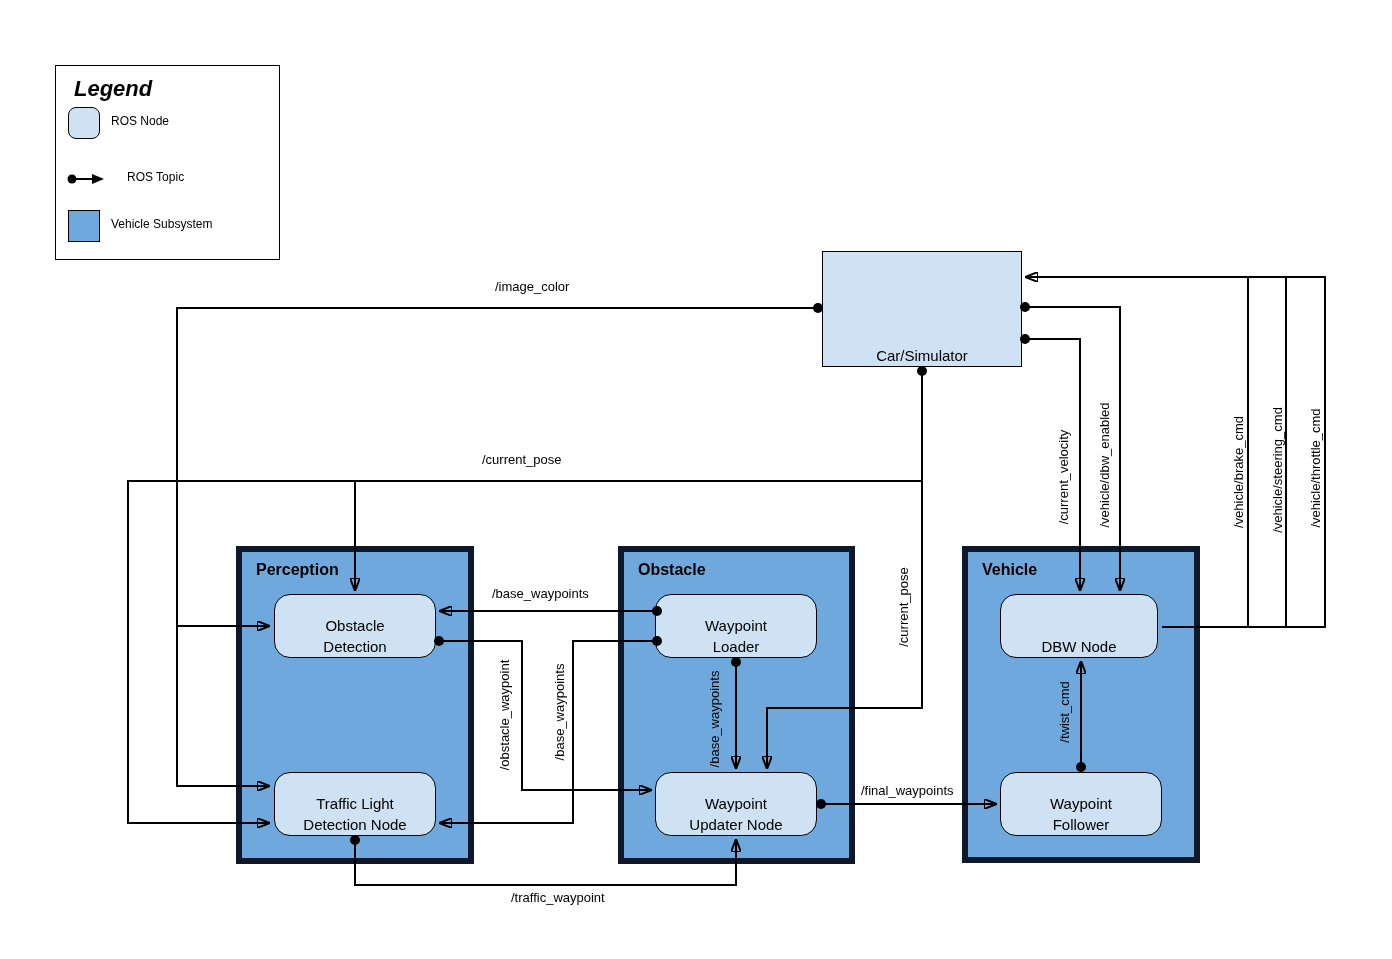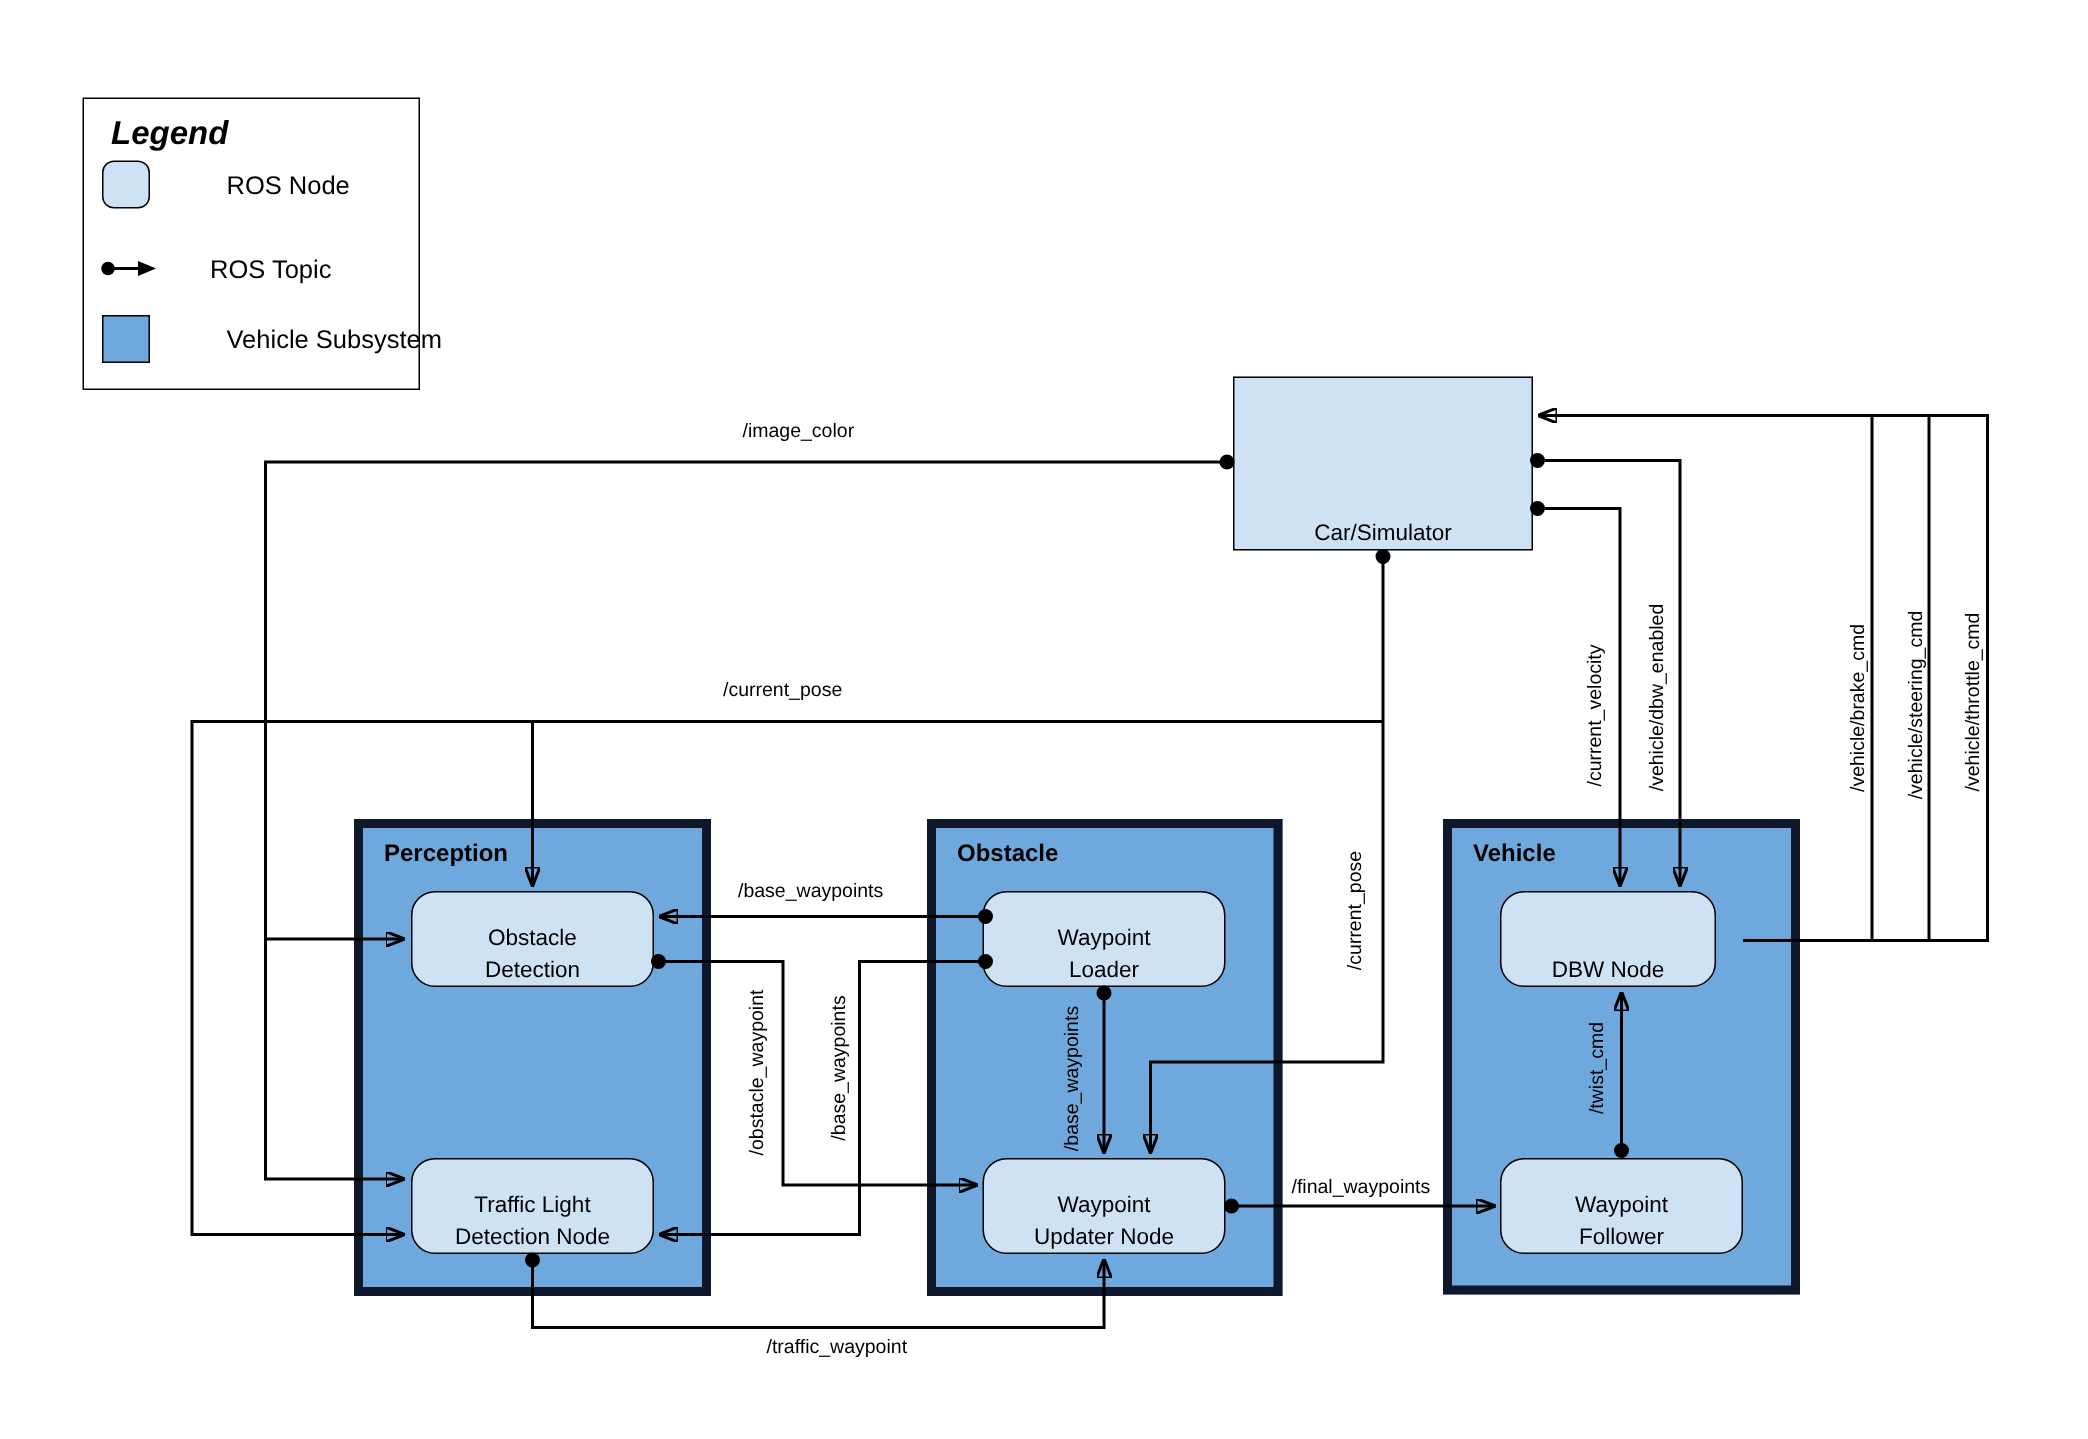--- a/index.html
+++ b/index.html
@@ -25,42 +25,42 @@
   
   .tl{position:absolute;font-size:13px;white-space:nowrap;z-index:2;}
   .tl.v{transform:translate(-50%,-50%) rotate(-90deg);transform-origin:center;}
 
   
   #legend{position:absolute;left:55px;top:65px;width:225px;height:195px;border:1px solid #000;background:#fff;z-index:2;box-sizing:border-box;}
   #legend .legend-title{position:absolute;left:18px;top:10px;font-size:22px;font-weight:bold;font-style:italic;}
   .legend-swatch{position:absolute;width:32px;height:32px;border:1.5px solid #000;box-sizing:border-box;}
   .legend-swatch.rounded{background:var(--node-fill);border-radius:8px;}
   .legend-swatch.flat{background:var(--subsystem-fill);}
-  .legend-label{position:absolute;font-size:17px;white-space:nowrap;margin-left:40px;}
+  .legend-label{position:absolute;font-size:12px;white-space:nowrap;}
 
   
   #wires{position:absolute;left:0;top:0;z-index:3;pointer-events:none;}
   #wires path{fill:none;stroke:var(--line-color);stroke-width:2;}
   #wires circle{fill:var(--line-color);}
 </style>
 </head>
 <body>
 
 <div id="canvas">
 
   <div id="legend">
     <div class="legend-title">Legend</div>
     <div class="legend-swatch rounded" style="left:12px;top:41px;"></div>
     <div class="legend-label" style="left:55px;top:48px;">ROS Node</div>
     <svg width="40" height="14" style="position:absolute;left:10px;top:106px;">
       <circle cx="6" cy="7" r="4.5" fill="#000"></circle>
       <line x1="6" y1="7" x2="28" y2="7" stroke="#000" stroke-width="2"></line>
       <path d="M 26 2 L 38 7 L 26 12 Z" fill="#000"></path>
     </svg>
-    <div class="legend-label" style="left:44px;top:104px;">ROS Topic</div>
+    <div class="legend-label" style="left:71px;top:104px;">ROS Topic</div>
     <div class="legend-swatch flat" style="left:12px;top:144px;"></div>
     <div class="legend-label" style="left:55px;top:151px;">Vehicle Subsystem</div>
   </div>
 
   <div class="subsystem" style="left:236px;top:546px;width:238px;height:318px;">
     <div class="subsystem-title">Perception</div>
   </div>
   <div class="subsystem" style="left:618px;top:546px;width:237px;height:318px;">
     <div class="subsystem-title">Obstacle</div>
   </div>
@@ -80,21 +80,21 @@
     <div>Detection</div>
   </div>
   <div class="node" style="left:655px;top:594px;width:162px;height:64px;">
     <div>Waypoint</div>
     <div>Loader</div>
   </div>
   <div class="node" style="left:655px;top:772px;width:162px;height:64px;">
     <div>Waypoint</div>
     <div>Updater Node</div>
   </div>
-  <div class="node" style="left:1000px;top:594px;width:144px;height:64px;">
+  <div class="node" style="left:1000px;top:594px;width:158px;height:64px;">
     <div>DBW Node</div>
   </div>
   <div class="node" style="left:1000px;top:772px;width:162px;height:64px;">
     <div>Waypoint</div>
     <div>Follower</div>
   </div>
 
   <div class="tl" style="left:465px;top:279px;margin-left:30px;">/image_color</div>
   <div class="tl" style="left:482px;top:452px;">/current_pose</div>
   <div class="tl" style="left:492px;top:586px;">/base_waypoints</div>

